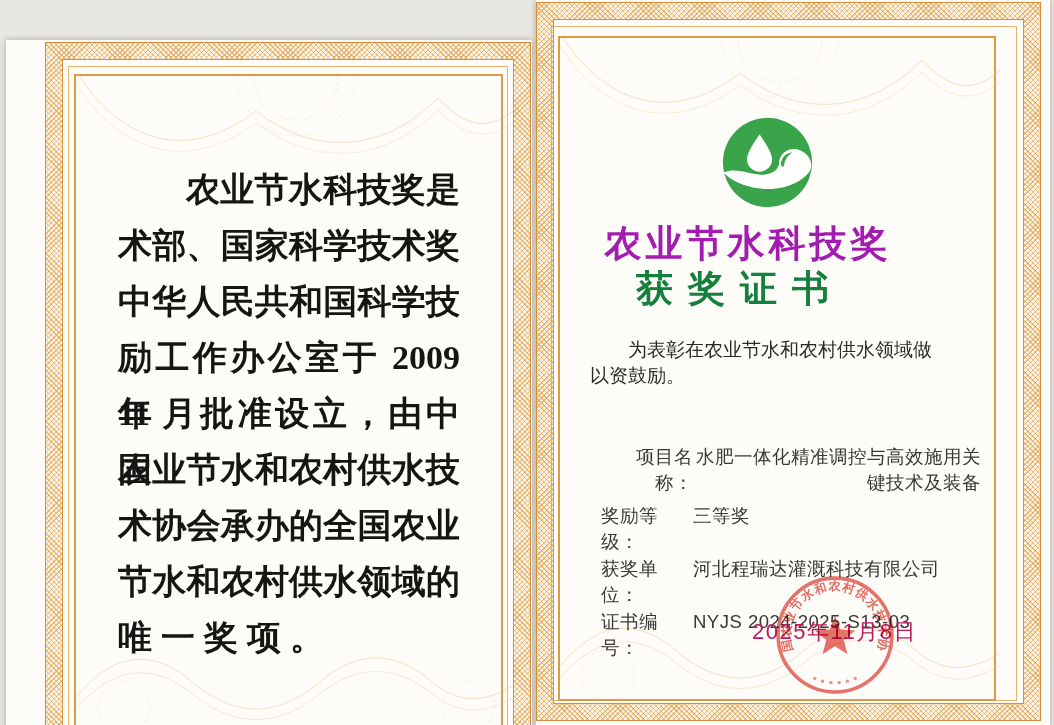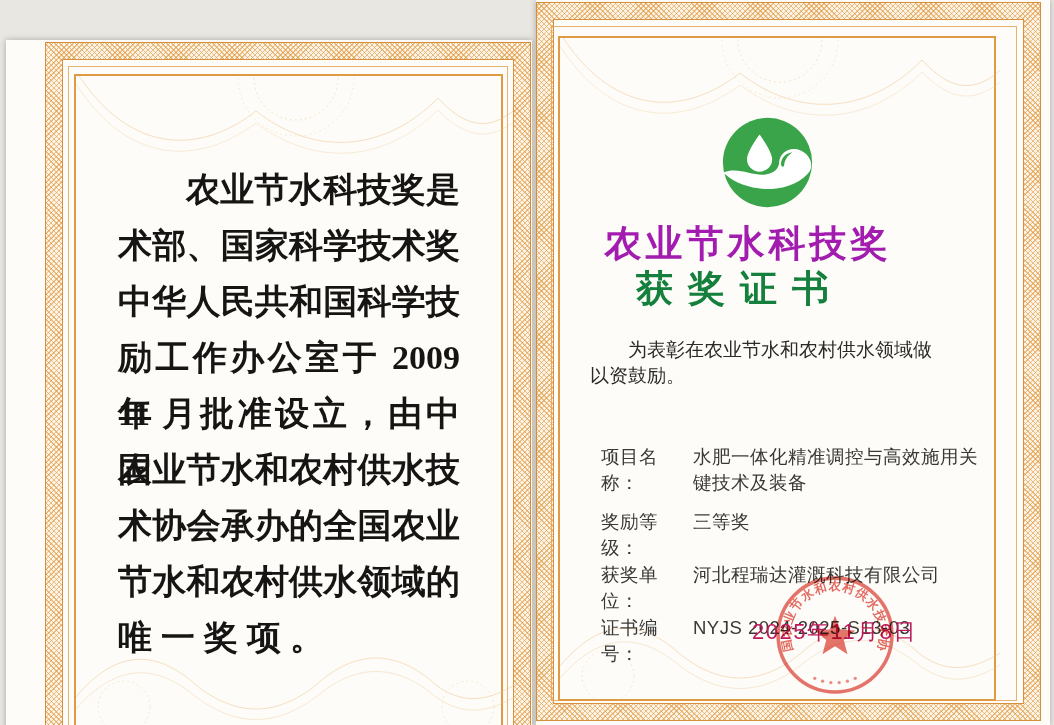--- a/index.html
+++ b/index.html
@@ -65,21 +65,21 @@
   .r-body{
     position:absolute;left:54px;top:337px;width:370px;
     font-family:"Liberation Serif","DejaVu Serif",serif;
     font-size:19px;line-height:26px;color:#2b2a28;
   }
   .bline{white-space:nowrap;}
   .bline.first{text-indent:38px;}
   .fields{position:absolute;left:65px;top:444px;width:396px;font-size:18.5px;line-height:25.5px;color:#39373.5;}
   .fields{color:#3a3836;}
   .frow{display:flex;margin-bottom:2px;}
-  .frow.proj{margin-bottom:14px;}
+  .frow.proj{margin-bottom:8px;text-align:right;}
   .flabel{width:92px;flex:none;letter-spacing:.5px;}
   .fvalue{max-width:288px;letter-spacing:.5px;}
   .r-date{
     position:absolute;left:216px;top:617px;
     font-size:22px;letter-spacing:1.5px;color:#be185d;
   }
   .seal{position:absolute;left:236px;top:572px;width:126px;height:126px;
     mix-blend-mode:multiply;opacity:.88;}
 </style>
 </head>

